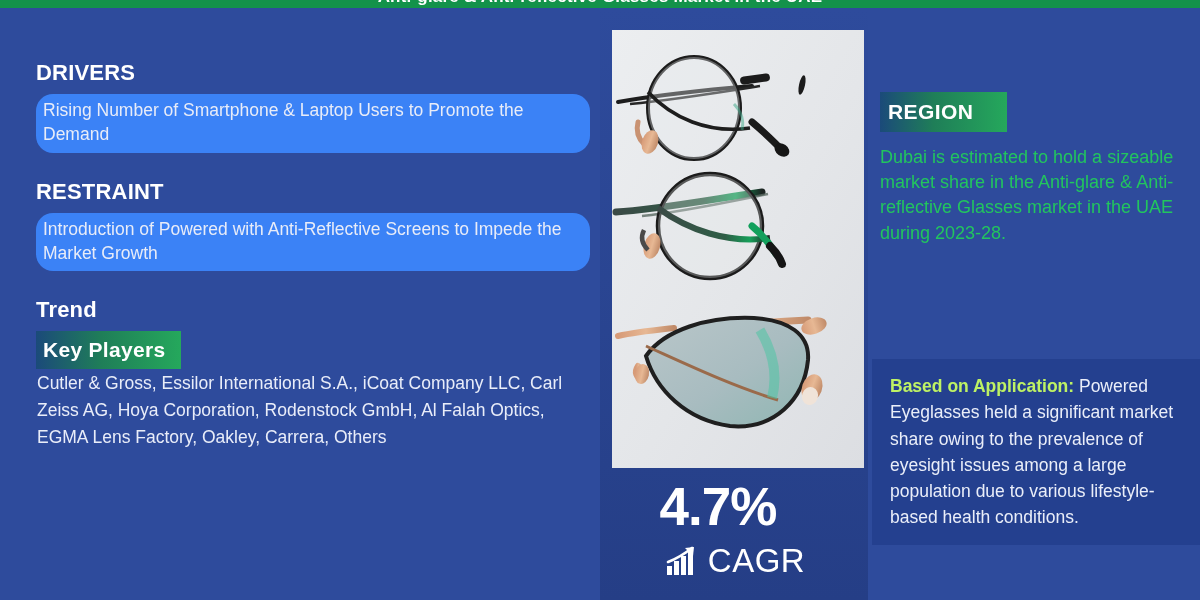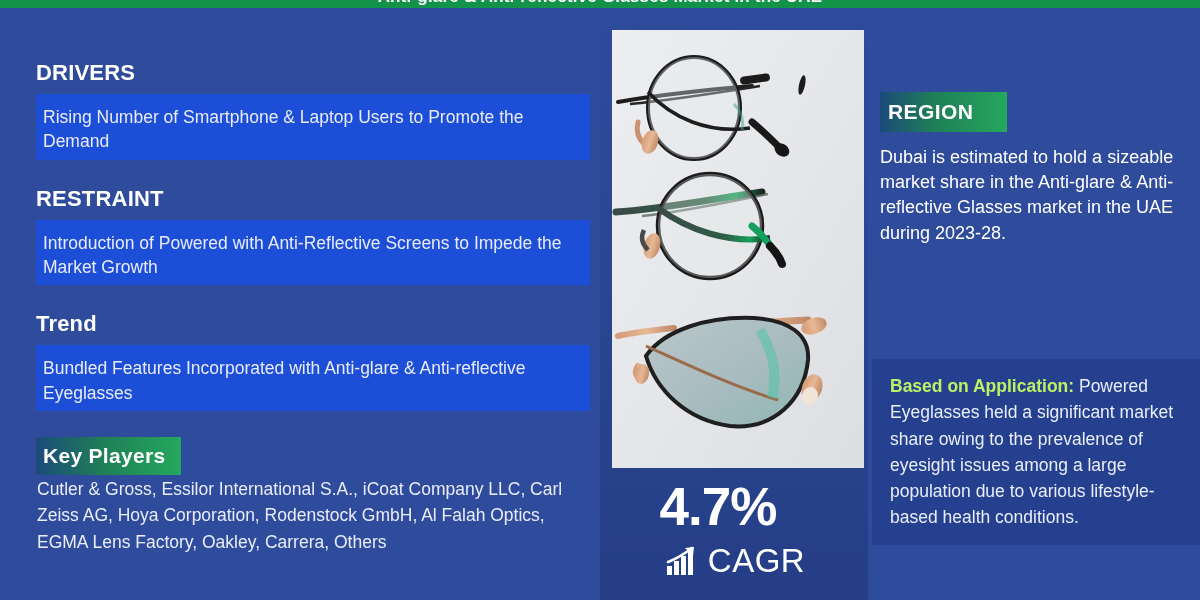--- a/index.html
+++ b/index.html
@@ -50,27 +50,28 @@
     color:#ffffff;
     font-weight:bold;
     font-size:22px;
     line-height:1.15;
     margin-bottom:9px;
     letter-spacing:.2px;
   }
   .sec-head.trend { font-size:22px; }
 
   .sec-body {
-    background:#1d4ed8;
+    background:#3b82f6;
     color:#e8ecf8;
     font-size:17.5px;
     line-height:1.38;
-    padding:11px 10px 6px 7px;
+    padding:4px 10px 6px 7px;
     margin-bottom:26px;
     max-width:558px;
+    border-radius:17px;
   }
 
   
   .badge {
     display:inline-block;
     background:linear-gradient(90deg,#1b4a7a 0%, #1f7e58 45%, #25a85c 100%);
     color:#ffffff;
     font-weight:bold;
     font-size:21px;
     line-height:1;
@@ -147,21 +148,21 @@
     color:#ffffff;
     font-weight:bold;
     font-size:21px;
     line-height:1;
     padding:9px 34px 10px 8px;
     letter-spacing:.4px;
     margin-bottom:13px;
     text-align:right;
   }
   .region-text {
-    color:#ffffff;
+    color:#22c55e;
     font-size:18px;
     line-height:1.4;
     max-width:312px;
   }
 
   .application-panel {
     position:absolute;
     left:4px; top:351px;
     width:328px;
     background:#24408f;
@@ -190,21 +191,20 @@
       <div class="sec-body">Rising Number of Smartphone &amp; Laptop Users to Promote the Demand</div>
     </div>
 
     <div>
       <div class="sec-head">RESTRAINT</div>
       <div class="sec-body">Introduction of Powered with Anti-Reflective Screens to Impede the Market Growth</div>
     </div>
 
     <div>
       <div class="sec-head trend">Trend</div>
-      <div class="sec-body">Bundled Features Incorporated with Anti-glare &amp; Anti-reflective Eyeglasses</div>
     </div>
 
     <div>
       <div class="badge">Key Players</div>
       <div class="players-text">Cutler &amp; Gross, Essilor International S.A., iCoat Company LLC, Carl Zeiss AG, Hoya Corporation, Rodenstock GmbH, Al Falah Optics, EGMA Lens Factory, Oakley, Carrera, Others</div>
     </div>
 
   </div>
 
   <div class="center-panel">

